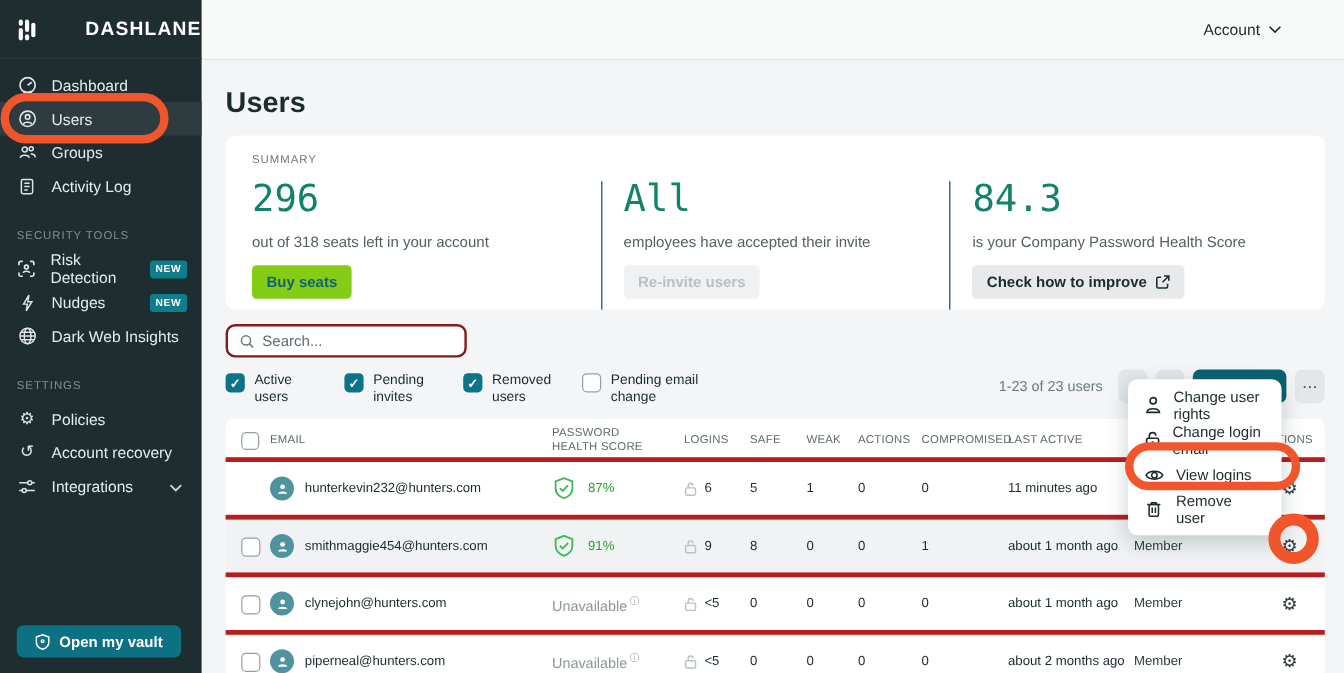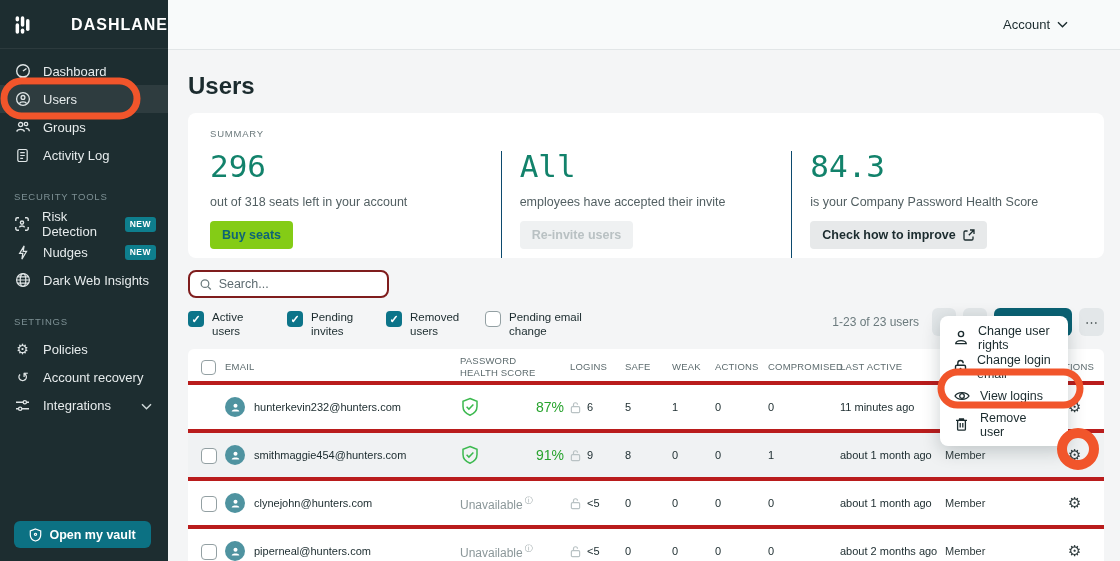--- a/index.html
+++ b/index.html
@@ -71,21 +71,21 @@
   .t-head .hcell{ line-height:1.25; padding-right:6px;}
   .t-head .hcb{ padding-left:13px;}
   .t-head .h-actions{ text-align:right; padding-right:10px;}
   .t-row{ display:grid; grid-template-columns:var(--tcols); align-items:center; height:48px; border-top:4px solid #b91c1c;
           font-size:11px; color:#1b2b2e;}
   .t-row.hl{ background:#f0f2f3; }
   .cell-cb{ padding-left:13px;}
   .cell-email{ display:flex; align-items:center; gap:9px;}
   .avatar{ width:20px; height:20px; border-radius:50%; background:#4f93a0; display:flex; align-items:center; justify-content:center; flex:none;}
   .cell-score{ display:flex; align-items:center; gap:10px;}
-  .score-pct{ color:#27a32d; font-size:14px;margin-left:46px;}
+  .score-pct{ color:#27a32d; font-size:11px;}
   .score-unavail{ color:#8b9799; font-size:12px;}
   .sup-i{ font-size:8px; color:#98a3a5; vertical-align:6px; margin-left:2px;}
   .cell-logins{ display:flex; align-items:center; gap:6px;}
   .gear-btn{ background:none; border:none; cursor:pointer; font-size:15px; color:#2f3b3d; padding:0 0 0 28px;
              font-family:"DejaVu Sans",sans-serif; line-height:1;}
   .member{ color:#2f3b3d; }
 
   
   .ctx-menu{ position:absolute; left:940px; top:316px; width:128px; background:#fff; border-radius:8px;
              box-shadow:0 5px 18px rgba(20,40,45,.22); padding:7px 0; z-index:40;}

